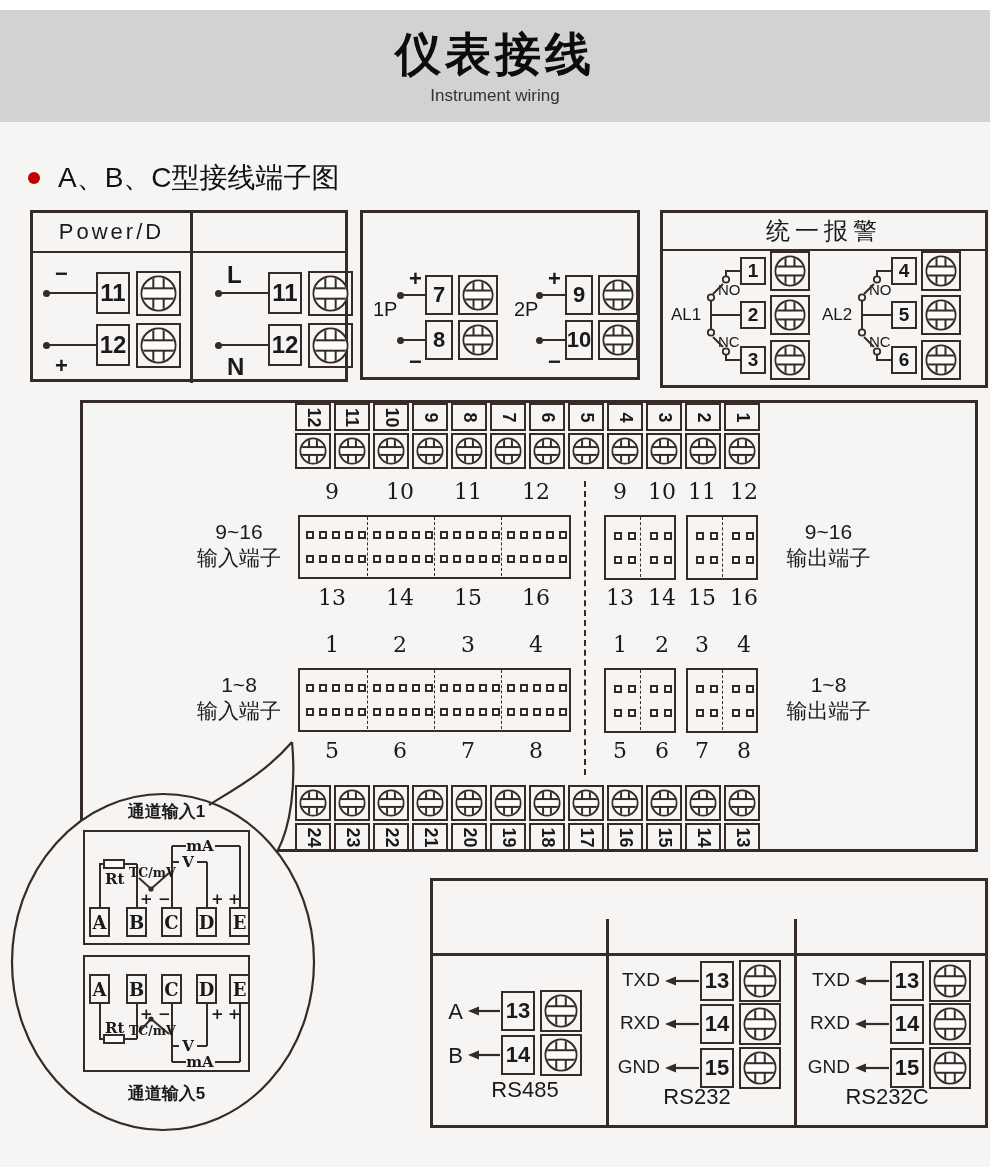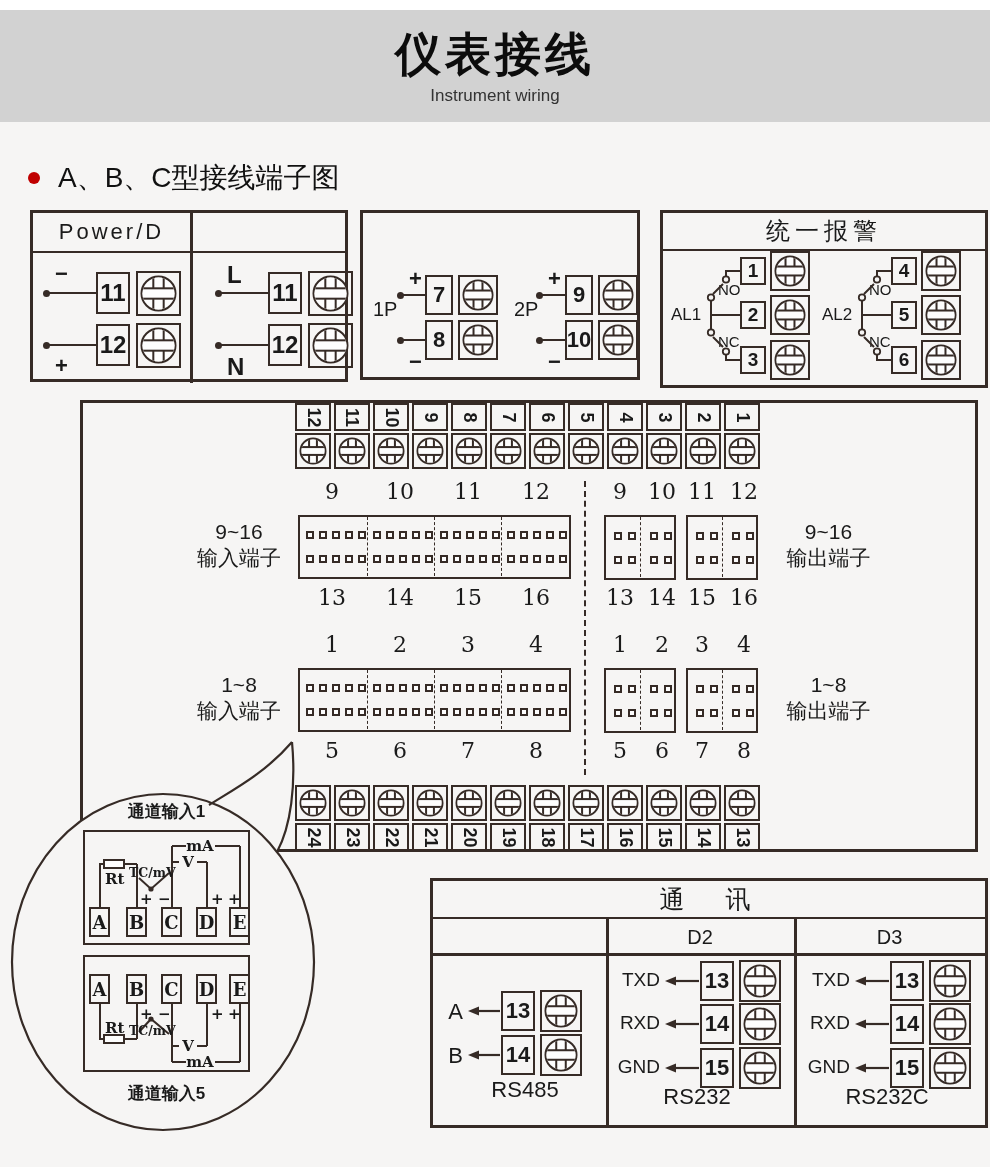--- a/index.html
+++ b/index.html
@@ -1021,29 +1021,20 @@
       <span class="abs lab" style="left: 126px; top: 48px; font-size: 15px; font-weight: bold; font-family: &quot;DejaVu Serif&quot;, serif;">+</span>
       <span class="abs lab" style="left: 143px; top: 48px; font-size: 15px; font-weight: bold; font-family: &quot;DejaVu Serif&quot;, serif;">+</span>
       <span class="abs lab" style="left: 20px; top: 62px; font-size: 15px; font-weight: bold; font-family: &quot;DejaVu Serif&quot;, serif;">Rt</span>
       <span class="abs lab" style="left: 44px; top: 66px; font-size: 12.5px; font-weight: bold; font-family: &quot;DejaVu Serif&quot;, serif;">TC/mV</span>
       <span class="abs lab" style="left: 95px; top: 80px; width: 16px; text-align: center; font-size: 15px; font-weight: bold; font-family: &quot;DejaVu Serif&quot;, serif;">V</span>
       <span class="abs lab" style="left: 101px; top: 96px; width: 28px; text-align: center; font-size: 15px; font-weight: bold; font-family: &quot;DejaVu Serif&quot;, serif;">mA</span>
     </div>
   <span class="abs lab" style="left:83px;top:1082px;width:167px;text-align:center;font-weight:bold;font-size:17px;z-index:6;">通道输入5</span>
 
   <div id="commBox" class="abs box" style="left:430px;top:878px;width:558px;height:250px;">
-    <div class="abs flexc" style="left:0;top:0;width:100%;height:38px;border-bottom:2.5px solid #362b26;box-sizing:border-box;font-size:25px;letter-spacing:8px;">
-      <span>通　讯</span>
-      </div>
-    <div class="abs flexc" style="left:173px;top:40px;width:188px;height:32px;font-size:20px;">
-        <span>D2</span>
-      </div>
-    <div class="abs flexc" style="left:361px;top:40px;width:191px;height:32px;font-size:20px;">
-        <span>D3</span>
-      </div>
     <div class="abs vline" style="left:173px;top:38px;height:206px;"></div>
     <div class="abs vline" style="left:361px;top:38px;height:206px;"></div>
     <div class="abs hline" style="left:0;top:72px;width:552px;"></div>
     <div id="commBody" class="abs" style="left:0;top:0;width:100%;height:100%;">
         <span class="abs lab" style="left: -50px; top: 118px; width: 80px; text-align: right; font-size: 22px;">A</span>
         <div class="abs" style="left: 33px; top: 124px; width: 34px; height: 12px;">
           <svg width="34" height="12">
             <path d="M34,6 H7" stroke="#362b26" stroke-width="2.2"></path>
             <path d="M13,1.5 L2,6 L13,10.5 Z" fill="#362b26"></path>
           </svg>

